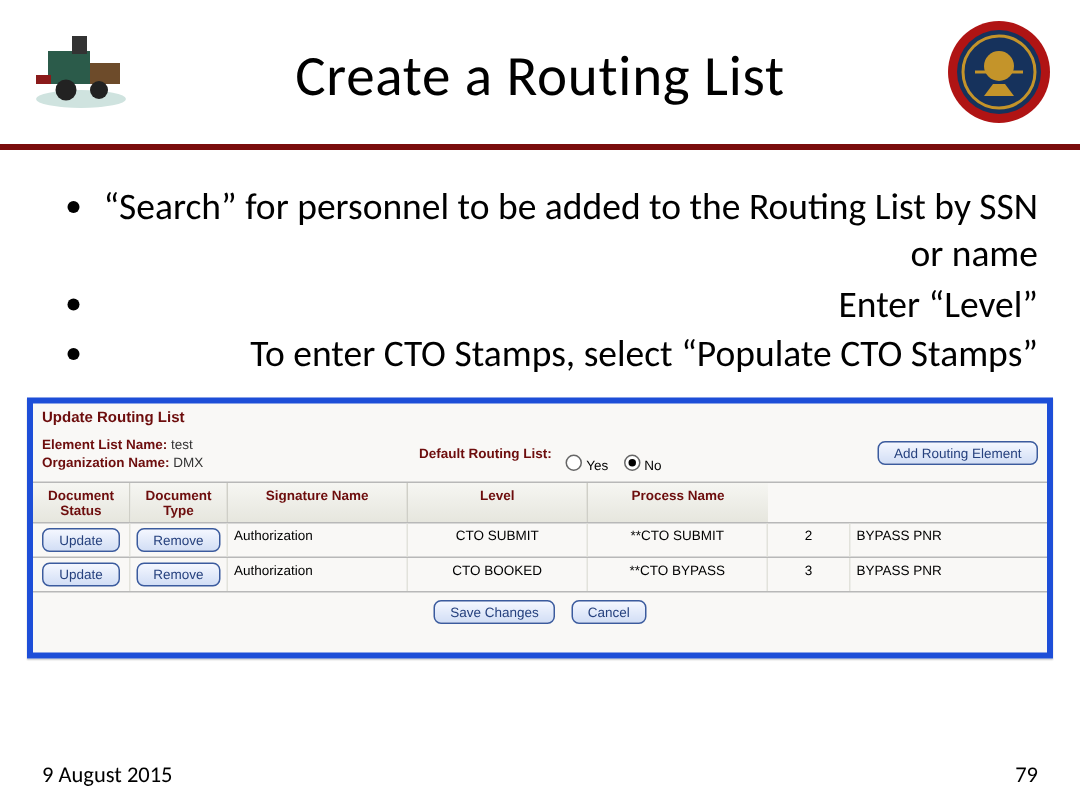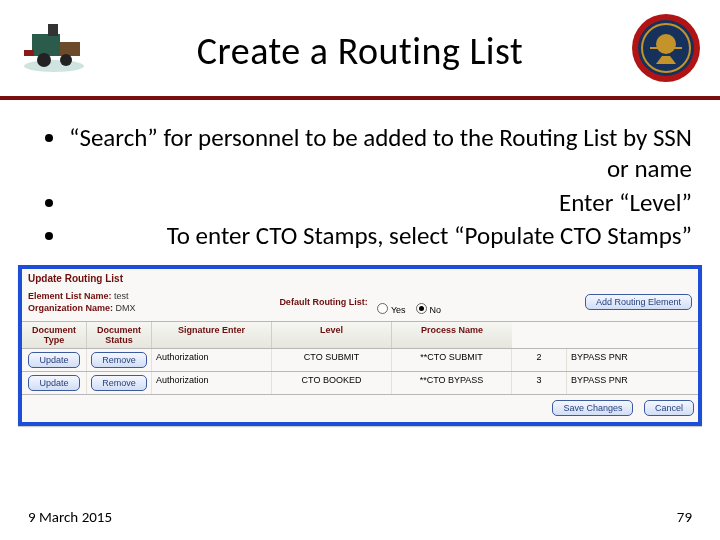--- a/index.html
+++ b/index.html
@@ -121,22 +121,22 @@
   .cell {
     padding: 3px 4px;
     border-right: 1px solid #e2e2db;
     text-align: center;
   }
   .cell:last-child { border-right: none; }
   .cell.left { text-align: left; }
   .edit-header { grid-column: 1 / span 2; text-align: center; }
 
   .grid-footer {
-    text-align: right;
-    padding: 5px 0 6px 0;
+    text-align: center;
+    padding: 5px 0 19px 0;
   }
   .grid-footer .btn-blue { margin: 0 4px; }
 
   .footer {
     position: absolute;
     left: 0; right: 0;
     bottom: 14px;
     display: flex;
     justify-content: space-between;
     padding: 0 28px;
@@ -197,23 +197,23 @@
       <span class="radio-grp">
         <span><span class="radio"></span><span>Yes</span></span>
         <span><span class="radio checked"></span><span>No</span></span>
       </span>
     </div>
     <span class="btn-blue">Add Routing Element</span>
   </div>
 
   <div class="grid">
     <div class="grid-row grid-header">
+      <div class="cell">Document Status</div>
       <div class="cell">Document Type</div>
-      <div class="cell">Document Status</div>
-      <div class="cell">Signature Enter</div>
+      <div class="cell">Signature Name</div>
       <div class="cell">Level</div>
       <div class="cell">Process Name</div>
     </div>
 
     <div class="grid-row">
       <div class="cell"><span class="btn-blue">Update</span></div>
       <div class="cell"><span class="btn-blue">Remove</span></div>
       <div class="cell left">Authorization</div>
       <div class="cell">CTO SUBMIT</div>
       <div class="cell">**CTO SUBMIT</div>
@@ -232,15 +232,15 @@
     </div>
   </div>
 
   <div class="grid-footer">
     <span class="btn-blue">Save Changes</span>
     <span class="btn-blue">Cancel</span>
   </div>
 </div>
 
 <div class="footer">
-  <span>9 March 2015</span>
+  <span>9 August 2015</span>
   <span>79</span>
 </div>
 
 </body></html>

